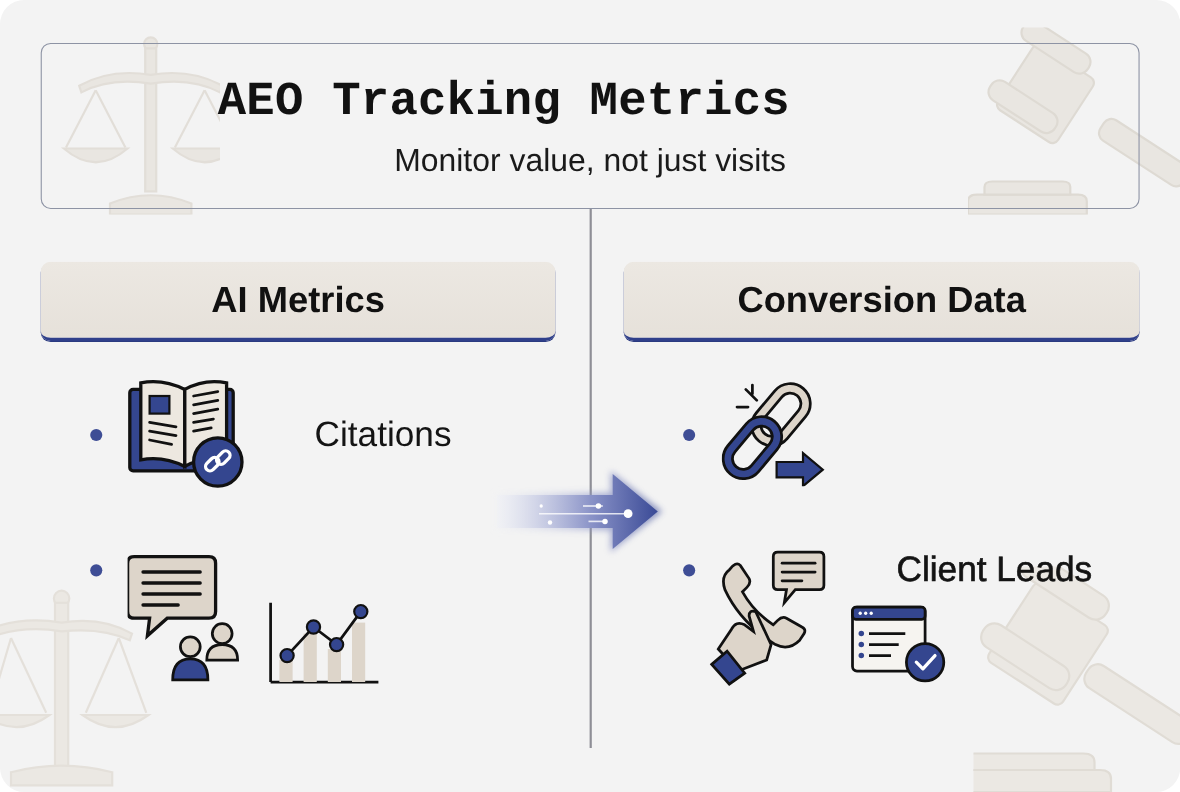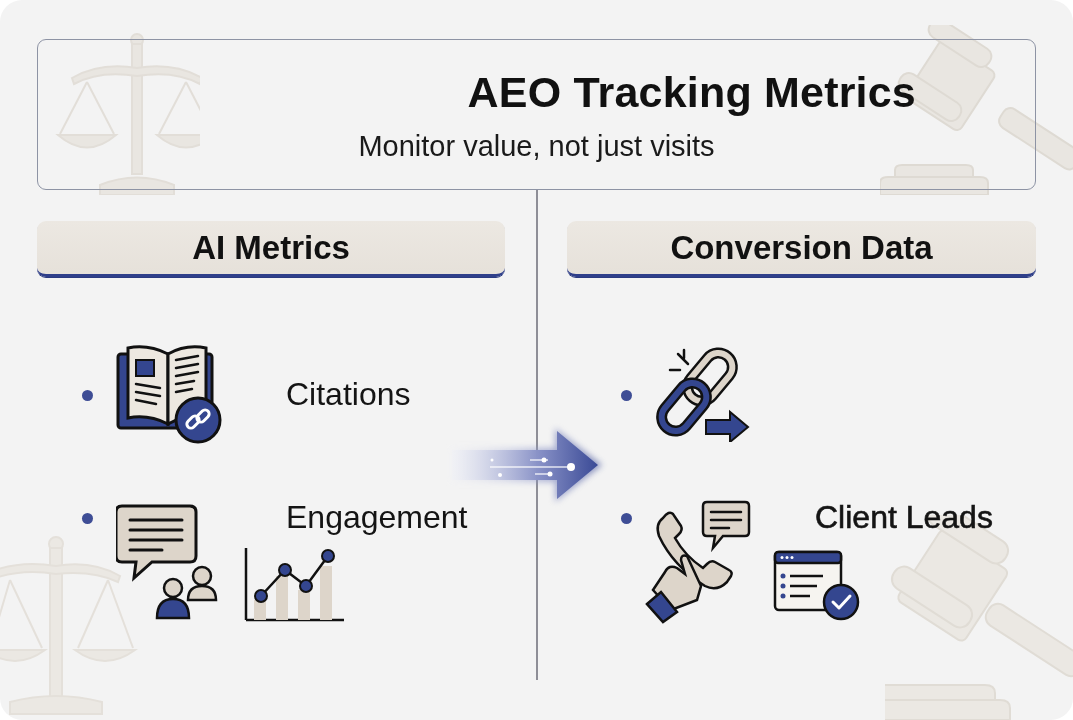--- a/index.html
+++ b/index.html
@@ -8,33 +8,33 @@
     .canvas {
       position: relative; width: 1073px; height: 720px;
       background: #f3f3f3; border-radius: 22px; overflow: hidden;
     }
     .bg-deco { position: absolute; pointer-events: none; }
     .title-box {
       position: absolute; left: 37px; top: 39px; width: 999px; height: 151px;
       border: 1.5px solid #8d93a4; border-radius: 9px; background: transparent;
     }
     .title {
-      position: absolute; left: 0; top: 68px; width: 916px; text-align: right;
-      font-size: 43px; font-weight: 700; color: #111111; letter-spacing: 0.2px;
+      position: absolute; left: 0; top: 68px; width: 916px; text-align: center;
+      font-size: 43px; font-weight: 700; color: #111111; letter-spacing: 0.2px; font-family: Liberation Mono, monospace;
     }
     .subtitle {
       position: absolute; left: 0; top: 130px; width: 1073px; text-align: center;
       font-size: 29px; color: #1a1a1a;
     }
     .divider {
       position: absolute; left: 536px; top: 190px; width: 1.5px; height: 490px;
       background: #8e8e96;
     }
     .col-header {
-      position: absolute; top: 221px; height: 56px; border-radius: 9px;
+      position: absolute; top: 238px; height: 72px; border-radius: 9px;
       background: linear-gradient(180deg, #ece8e2 0%, #e6e1da 100%);
       border-bottom: 3px solid #2f3f8a;
       box-shadow: 0 1px 0 #2a3a80;
       display: flex; align-items: center; justify-content: center;
       font-size: 33px; font-weight: 700; color: #111;
     }
     .bullet {
       position: absolute; width: 11px; height: 11px; border-radius: 50%;
       background: #3e4d95;
     }
@@ -162,21 +162,20 @@
         <rect x="204" y="62" width="12" height="54"></rect>
     </g>
     <polyline points="145,92 169,66 190,82 212,52" fill="none" stroke="#111" stroke-width="2.5"></polyline>
     <g fill="#34468f" stroke="#111" stroke-width="2">
       <circle cx="145" cy="92" r="6"></circle>
         <circle cx="169" cy="66" r="6"></circle>
         <circle cx="190" cy="82" r="6"></circle>
         <circle cx="212" cy="52" r="6"></circle>
     </g>
   </svg>
-  <div class="label" style="left:245px;top:499px">Engagement</div>
 
   <svg class="icon" style="left:440px;top:420px" width="170" height="90" viewBox="0 0 170 90">
     <defs>
       <linearGradient id="ag" x1="0" x2="1" y1="0" y2="0">
         <stop offset="0" stop-color="#eef0f8" stop-opacity="0.3"></stop>
         <stop offset="0.6" stop-color="#8790c6"></stop>
         <stop offset="1" stop-color="#3a4a96"></stop>
       </linearGradient>
       <filter id="blur">
           <feGaussianBlur stdDeviation="3"></feGaussianBlur>

